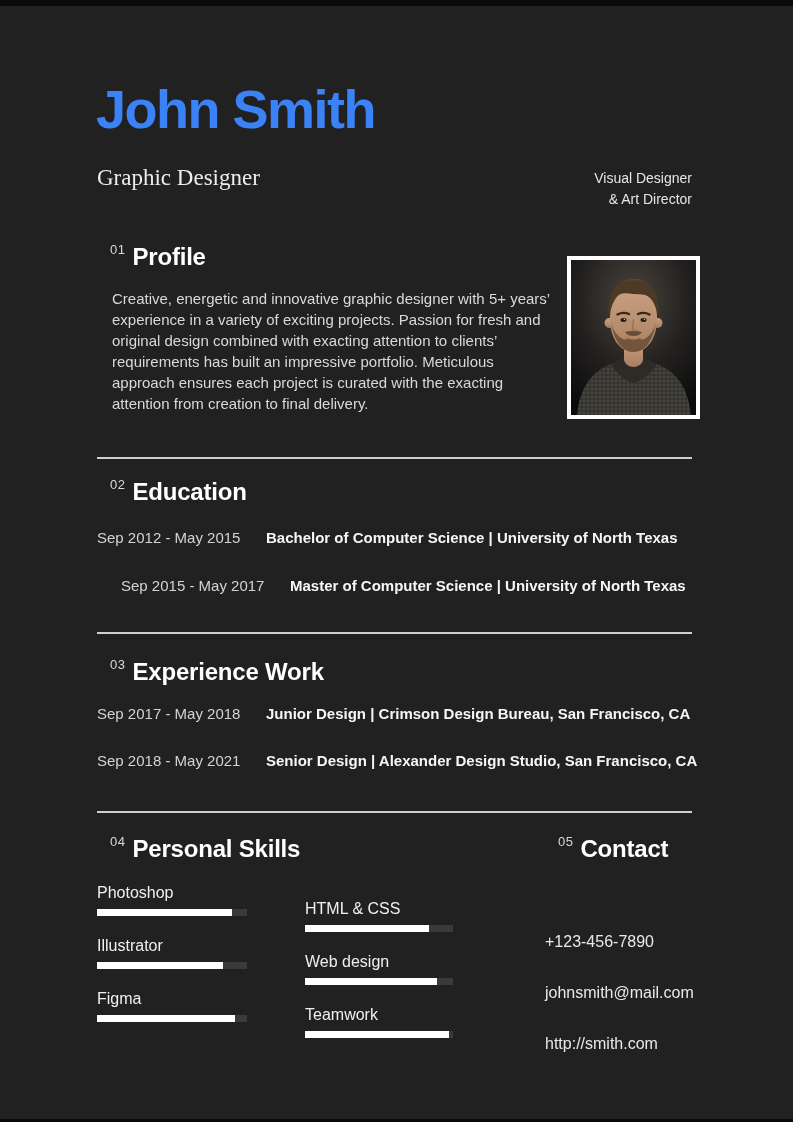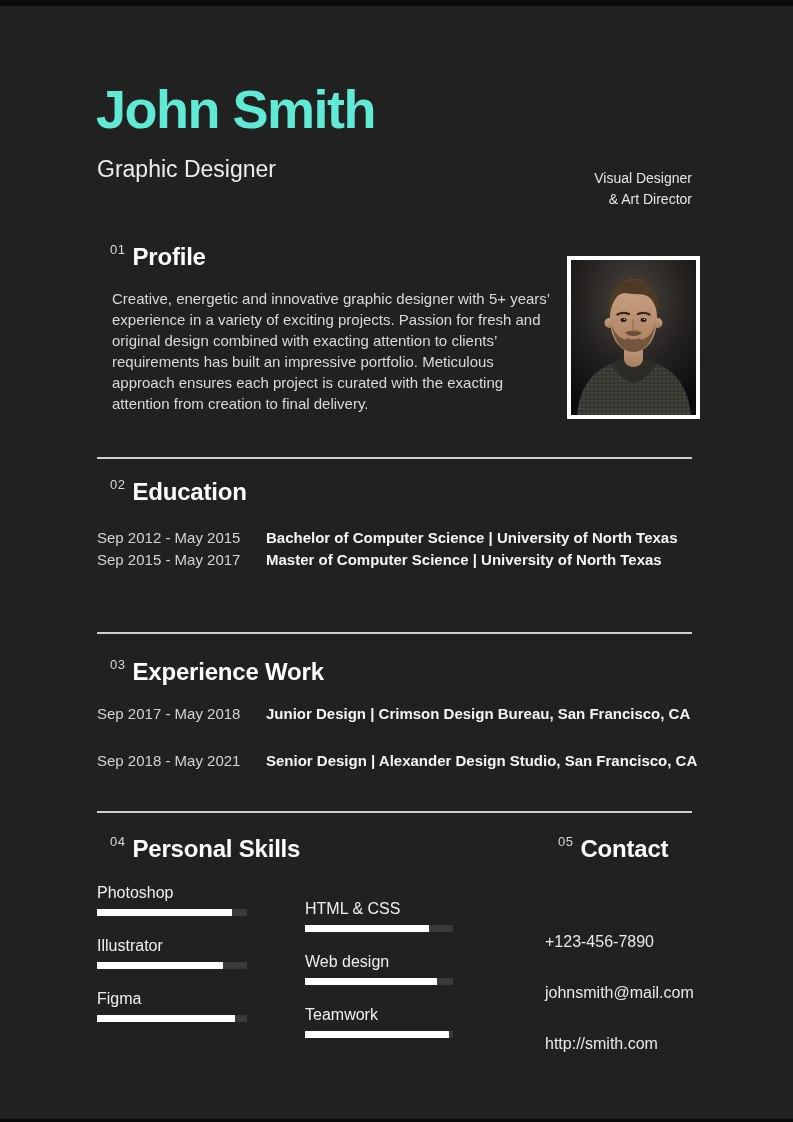--- a/index.html
+++ b/index.html
@@ -13,25 +13,25 @@
   }
   .edge{position:absolute;left:0;width:100%;background:#0a0a0a;}
   .edge.top{top:0;height:6px;}
   .edge.bottom{bottom:0;height:3px;}
 
   .abs{position:absolute;}
 
   .name{
     left:96px;top:78px;
     font-size:54px;font-weight:700;letter-spacing:-1.5px;
-    color:#5eead4;white-space:nowrap;
+    color:#3b82f6;white-space:nowrap;
   }
   .job-title{
-    left:97px;top:156px;
-    font-size:23px;font-weight:400;color:#ededed;white-space:nowrap;
+    left:97px;top:165px;
+    font-size:23px;font-weight:400;color:#ededed;white-space:nowrap;font-family:Liberation Serif, serif;
   }
   .tagline{
     right:101px;top:168px;
     text-align:right;font-size:14px;line-height:21px;color:#e5e5e5;
   }
 
   .section-heading{display:flex;align-items:flex-start;}
   .sec-num{
     font-size:13px;color:#d8d8d8;font-weight:400;
     margin-right:7px;transform:translateY(-1px);letter-spacing:0.5px;margin-left:38px;
@@ -146,21 +146,21 @@
   <div class="abs divider" style="top:457px;"></div>
 
   <div class="abs section-heading" style="left:72px;top:478px;">
     <span class="sec-num">02</span>
     <h2 class="sec-title">Education</h2>
   </div>
   <div class="abs entry-row" style="top:529px;">
     <span class="entry-dates">Sep 2012 - May 2015</span>
     <span class="entry-detail">Bachelor of Computer Science | University of North Texas</span>
   </div>
-  <div class="abs entry-row" style="top:551px;">
+  <div class="abs entry-row" style="top:577px;margin-left:24px;">
     <span class="entry-dates">Sep 2015 - May 2017</span>
     <span class="entry-detail">Master of Computer Science | University of North Texas</span>
   </div>
 
   <div class="abs divider" style="top:632px;"></div>
 
   <div class="abs section-heading" style="left:72px;top:658px;">
     <span class="sec-num">03</span>
     <h2 class="sec-title">Experience Work</h2>
   </div>

